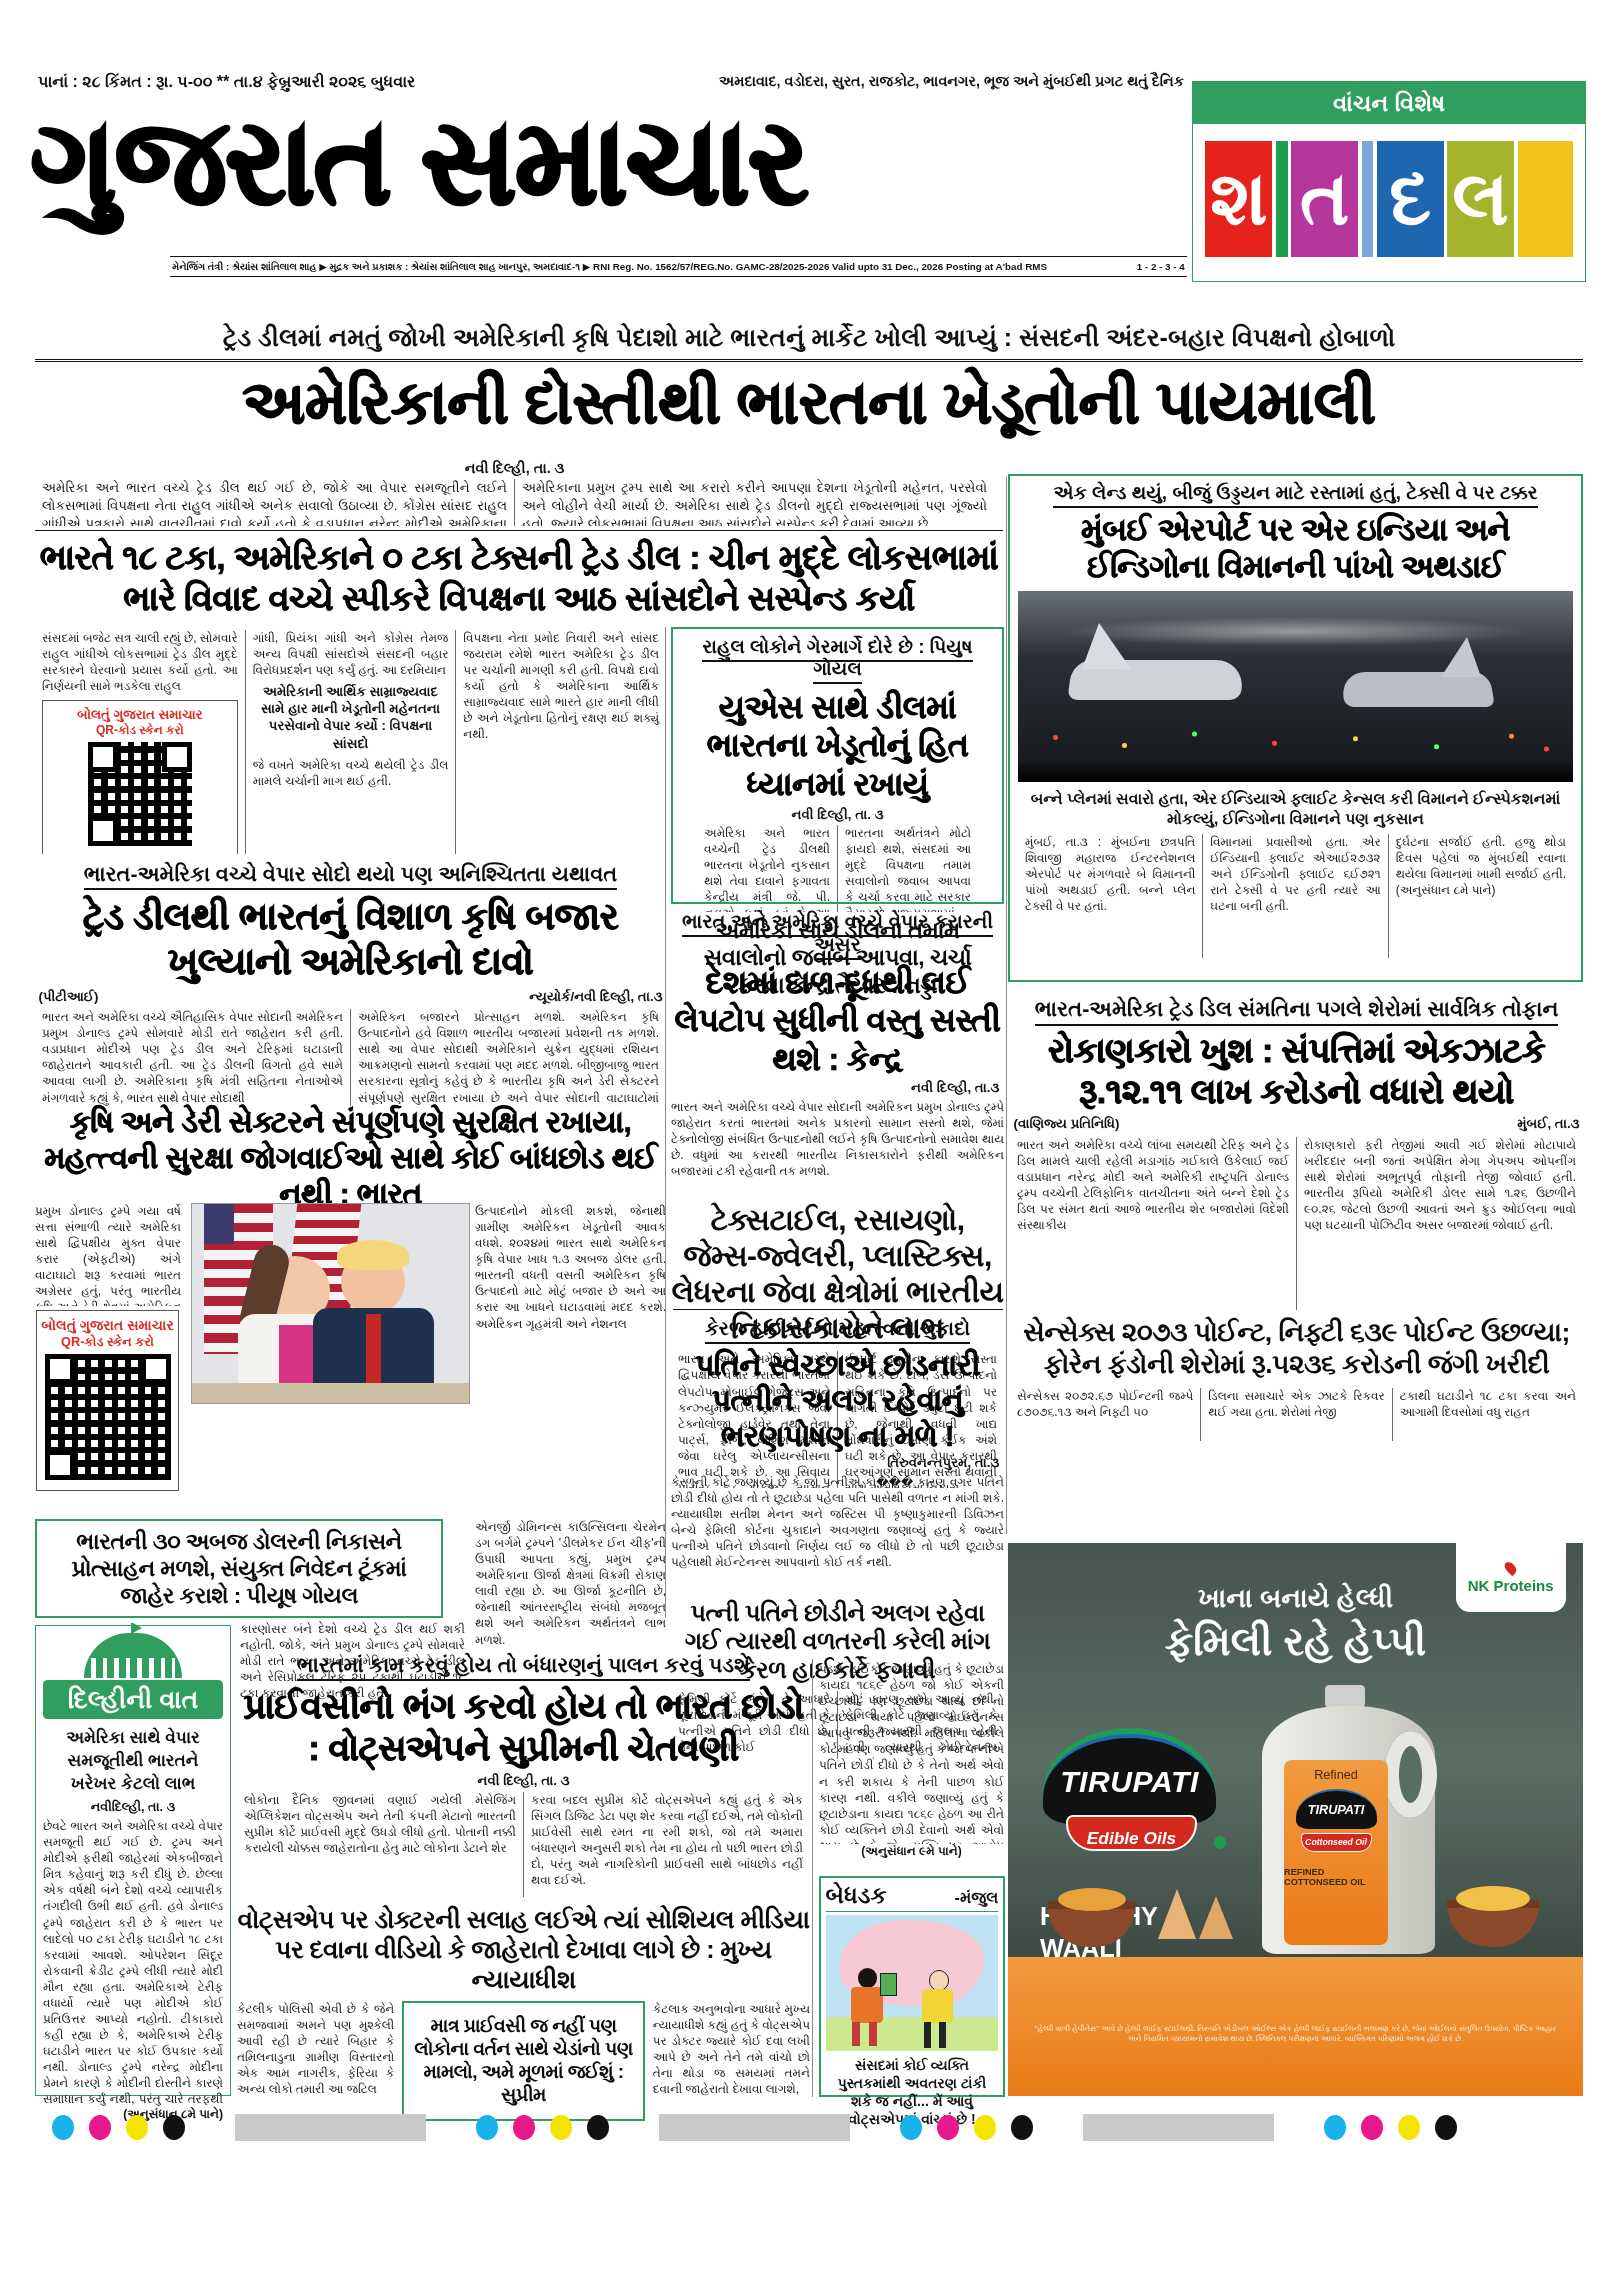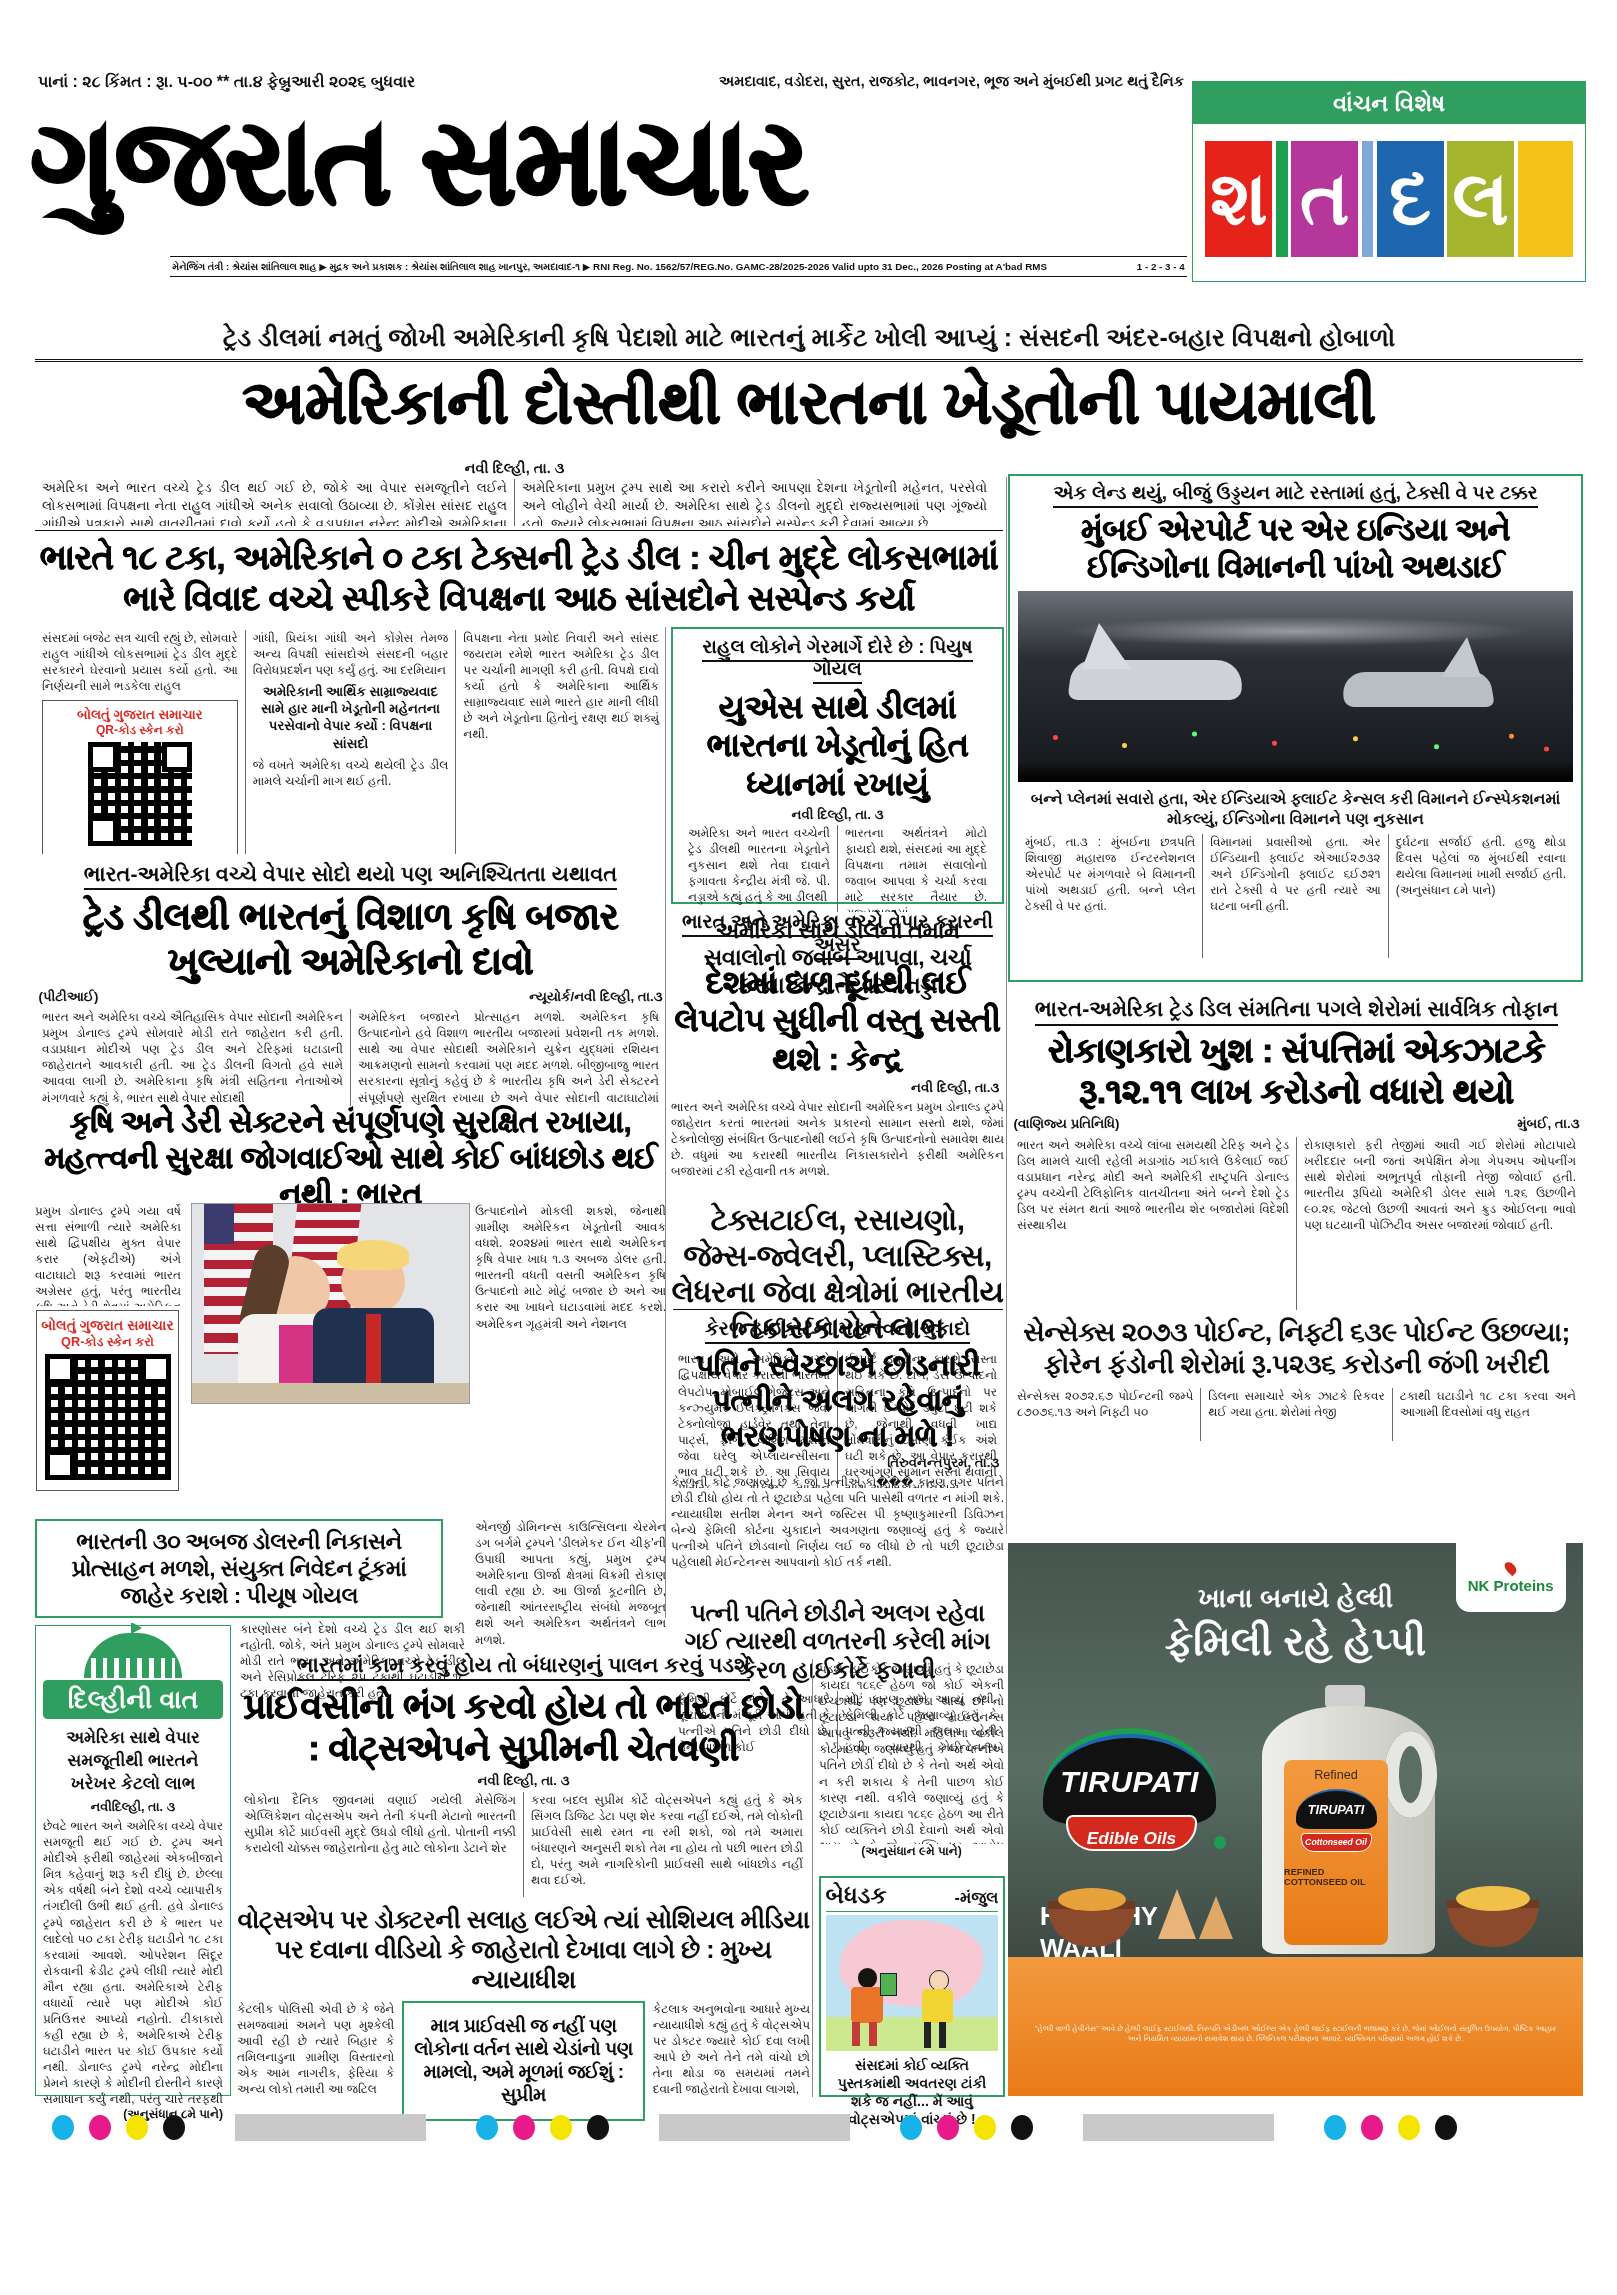--- a/index.html
+++ b/index.html
@@ -91,21 +91,21 @@
       </div>
     </div>
     <div>
       <div class="sm">ગાંધી, પ્રિયંકા ગાંધી અને કોંગ્રેસ તેમજ અન્ય વિપક્ષી સાંસદોએ સંસદની બહાર વિરોધપ્રદર્શન પણ કર્યું હતું. આ દરમિયાન</div>
       <div class="minihead">અમેરિકાની આર્થિક સામ્રાજ્યવાદ સામે હાર માની ખેડૂતોની મહેનતના પરસેવાનો વેપાર કર્યો : વિપક્ષના સાંસદો</div>
       <div class="sm">જે વખતે અમેરિકા વચ્ચે થયેલી ટ્રેડ ડીલ મામલે ચર્ચાની માગ થઈ હતી.</div>
     </div>
     <div class="sm">વિપક્ષના નેતા પ્રમોદ તિવારી અને સાંસદ જયરામ રમેશે ભારત અમેરિકા ટ્રેડ ડીલ પર ચર્ચાની માગણી કરી હતી. વિપક્ષે દાવો કર્યો હતો કે અમેરિકાના આર્થિક સામ્રાજ્યવાદ સામે ભારતે હાર માની લીધી છે અને ખેડૂતોના હિતોનું રક્ષણ થઈ શક્યું નથી.</div>
   </div>
 
-  <div class="abs gbox" style="left:671px;top:627px;width:333px;height:277px;padding:7px 8px;">
+  <div class="abs gbox" style="left:671px;top:627px;width:333px;height:277px;padding:7px 24px;">
     <div class="kick" style="font-size:19px;"><span>રાહુલ લોકોને ગેરમાર્ગે દોરે છે : પિયુષ ગોયલ</span></div>
     <div class="head" style="font-size:32px;margin-top:8px;-webkit-text-stroke:0.6px #000;">યુએસ સાથે ડીલમાં ભારતના ખેડૂતોનું હિત ધ્યાનમાં રખાયું</div>
     <div class="dl" style="font-size:13.3px;margin:3.5px 0 2.3px;">નવી દિલ્હી, તા. ૩</div>
     <div class="cols" style="height:87px;overflow:hidden;">
       <div class="sm">અમેરિકા અને ભારત વચ્ચેની ટ્રેડ ડીલથી ભારતના ખેડૂતોને નુકસાન થશે તેવા દાવાને ફગાવતા કેન્દ્રીય મંત્રી જે. પી. નડ્ડાએ કહ્યું હતું કે આ ડીલથી</div>
       <div>
         <div class="sm">ભારતના અર્થતંત્રને મોટો ફાયદો થશે, સંસદમાં આ મુદ્દે વિપક્ષના તમામ સવાલોનો જવાબ આપવા કે ચર્ચા કરવા માટે સરકાર તૈયાર છે. રાજ્યસભામાં</div>
 
       </div>
     </div>

